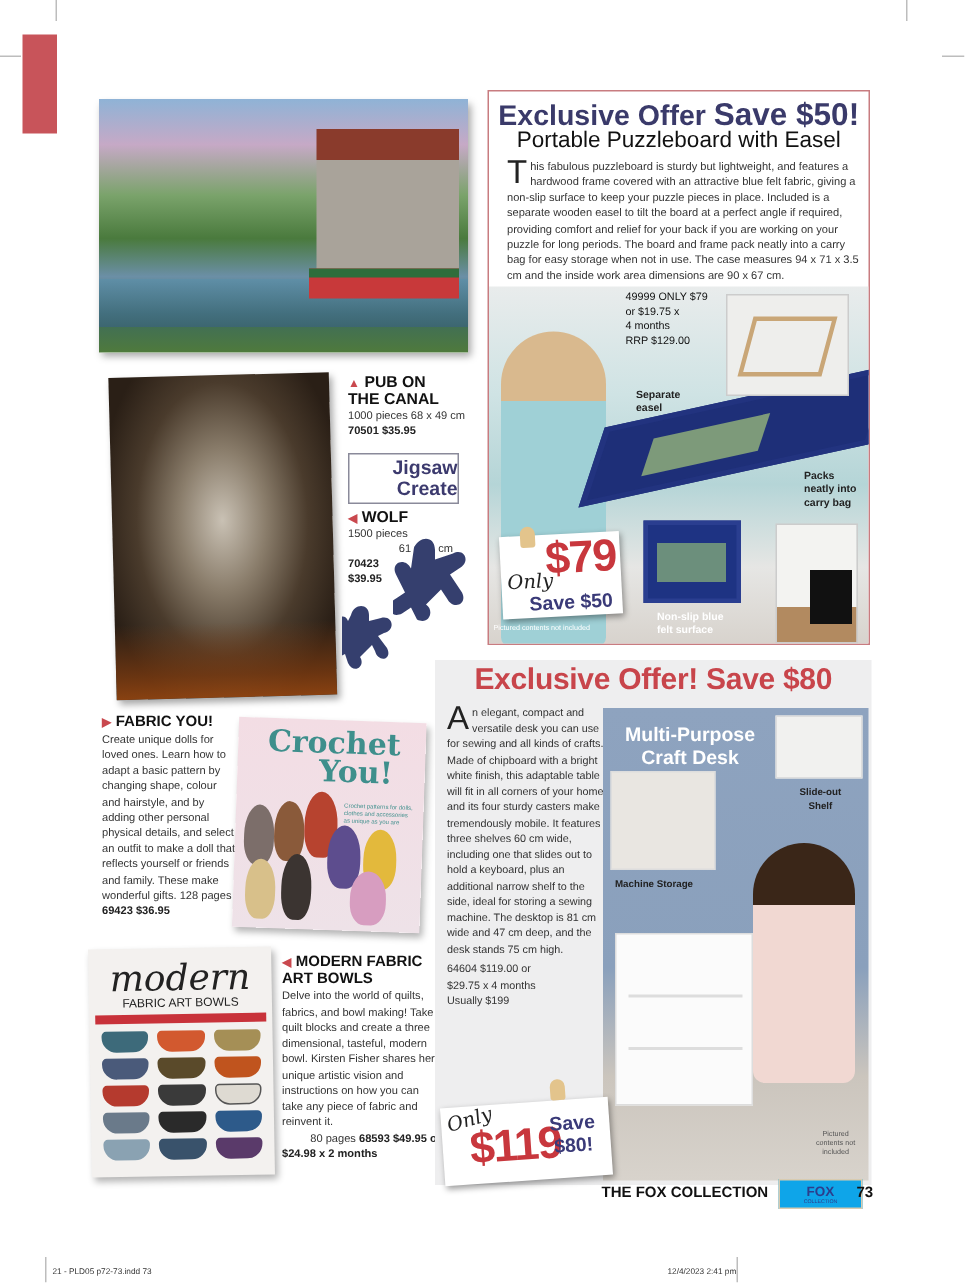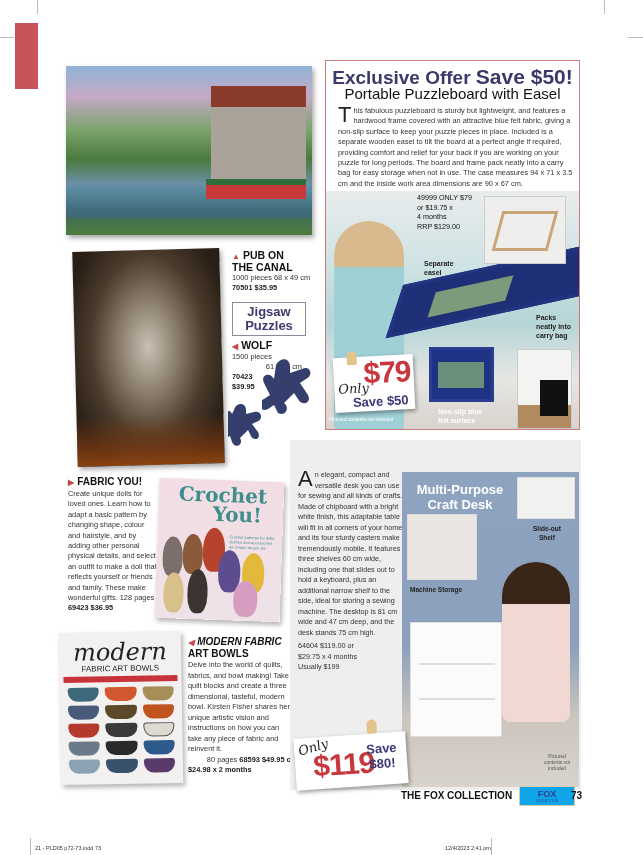--- a/index.html
+++ b/index.html
@@ -37,21 +37,21 @@
 
   
   .piece { position:absolute; }
 
   
   .tb { position: absolute; font-size: 8.4px; line-height: 11.4px; color: #333; }
   .tb b, .tb .b { font-weight: bold; color: #222; }
   .head { font-weight: bold; font-size: 10.5px; line-height: 11px; color:#111; }
   .arrow { color: #c9484e; font-size: 8px; margin-right: 3px; }
 
-  .jigsaw { position:absolute; left: 232px; top: 302px; width: 74px; height: 34px; border: 1px solid #8a8a9a; text-align:center; font-weight:bold; font-size: 13px; line-height: 14px; color: #3c3a6e; padding-top: 2px; }
+  .jigsaw { position:absolute; left: 232px; top: 302px; width: 74px; height: 34px; border: 1px solid #8a8a9a; text-align:right; font-weight:bold; font-size: 13px; line-height: 14px; color: #3c3a6e; padding-top: 2px; }
 
   
   .offer1 { position:absolute; left: 325px; top: 60px; width: 255px; height: 370px; border: 1px solid #c87c80; background:#fff; overflow:hidden; }
   .offer1-title { position:absolute; left: 0; top: 4px; width:100%; text-align:center; color:#3a3a6a; font-weight:bold; font-size: 19px; }
   .offer1-title .big { font-size: 19px; }
   .offer1-title .small { font-size: 21px; }
   .offer1-sub { position:absolute; left:0; top: 24px; width:100%; text-align:center; font-size: 15px; color:#111; }
   .offer1-body { position:absolute; left: 12px; top: 45px; width: 236px; font-size: 7.4px; line-height: 10.4px; color:#333; }
   .dropcap { float:left; font-size: 22px; line-height: 18px; margin-right: 2px; color:#222; }
   .photo1 { position:absolute; left: 0; top: 130px; width: 100%; height: 240px; background:
@@ -122,21 +122,21 @@
 
 <div class="tb" style="left:232px;top:250px;width:90px;">
   <div class="head"><span class="arrow">▲</span><span>PUB ON</span></div>
   <div class="head">THE CANAL</div>
   <div style="font-size:7.4px;line-height:10px;">1000 pieces 68 x 49 cm</div>
   <div class="b" style="font-size:7.4px;line-height:10px;">70501 $35.95</div>
 </div>
 
 <div class="jigsaw">
   <div>Jigsaw</div>
-  <div>Puzzles</div>
+  <div>Create</div>
 </div>
 
 <div class="tb" style="left:232px;top:340px;width:70px;">
   <div class="head"><span class="arrow">◀</span><span>WOLF</span></div>
   <div style="font-size:7.4px;line-height:10px;">1500 pieces</div>
   <div style="font-size:7.4px;line-height:10px;text-align:right;">61 x 84 cm</div>
   <div class="b" style="font-size:7.4px;line-height:10px;">70423</div>
   <div class="b" style="font-size:7.4px;line-height:10px;">$39.95</div>
 </div>
 
@@ -240,28 +240,29 @@
     <div class="bowl" style="background:#6a7a8a;"></div>
     <div class="bowl" style="background:#2a2a2a;"></div>
     <div class="bowl" style="background:#2d5a8a;"></div>
     <div class="bowl" style="background:#8aa2b2;"></div>
     <div class="bowl" style="background:#39526b;"></div>
     <div class="bowl" style="background:#5a3a6a;"></div>
   </div>
 </div>
 
 <div class="tb" style="left:188px;top:636px;width:106px;">
-  <div class="head" style="font-size:10px;font-style:italic;"><span class="arrow">◀</span><span>MODERN FABRIC</span></div>
+  <div class="head" style="font-size:10px;"><span class="arrow">◀</span><span>MODERN FABRIC</span></div>
   <div class="head" style="font-size:10px;">ART BOWLS</div>
   <div style="font-size:7.4px;line-height:10.5px;margin-top:1px;">Delve into the world of quilts, fabrics, and bowl making! Take quilt blocks and create a three dimensional, tasteful, modern bowl. Kirsten Fisher shares her unique artistic vision and instructions on how you can take any piece of fabric and reinvent it.</div>
   <div style="font-size:7.4px;line-height:10.5px;text-align:right;"><span>80 pages</span> <span class="b">68593 $49.95 or</span></div>
   <div class="b" style="font-size:7.4px;line-height:10.5px;">$24.98 x 2 months</div>
 </div>
 
 <div class="offer2">
+  <div class="offer2-title">Exclusive Offer! Save $80</div>
   <div class="offer2-body">
     <span class="dropcap">A</span><span>n elegant, compact and versatile desk you can use for sewing and all kinds of crafts. Made of chipboard with a bright white finish, this adaptable table will fit in all corners of your home and its four sturdy casters make it tremendously mobile. It features three shelves 60 cm wide, including one that slides out to hold a keyboard, plus an additional narrow shelf to the side, ideal for storing a sewing machine. The desktop is 81 cm wide and 47 cm deep, and the desk stands 75 cm high.</span>
     <div class="b" style="margin-top:3px;">64604 $119.00 or</div>
     <div class="b">$29.75 x 4 months</div>
     <div class="b">Usually $199</div>
   </div>
 
   <div class="photo2">
     <div class="photo2-title">
       <div>Multi-Purpose</div>

